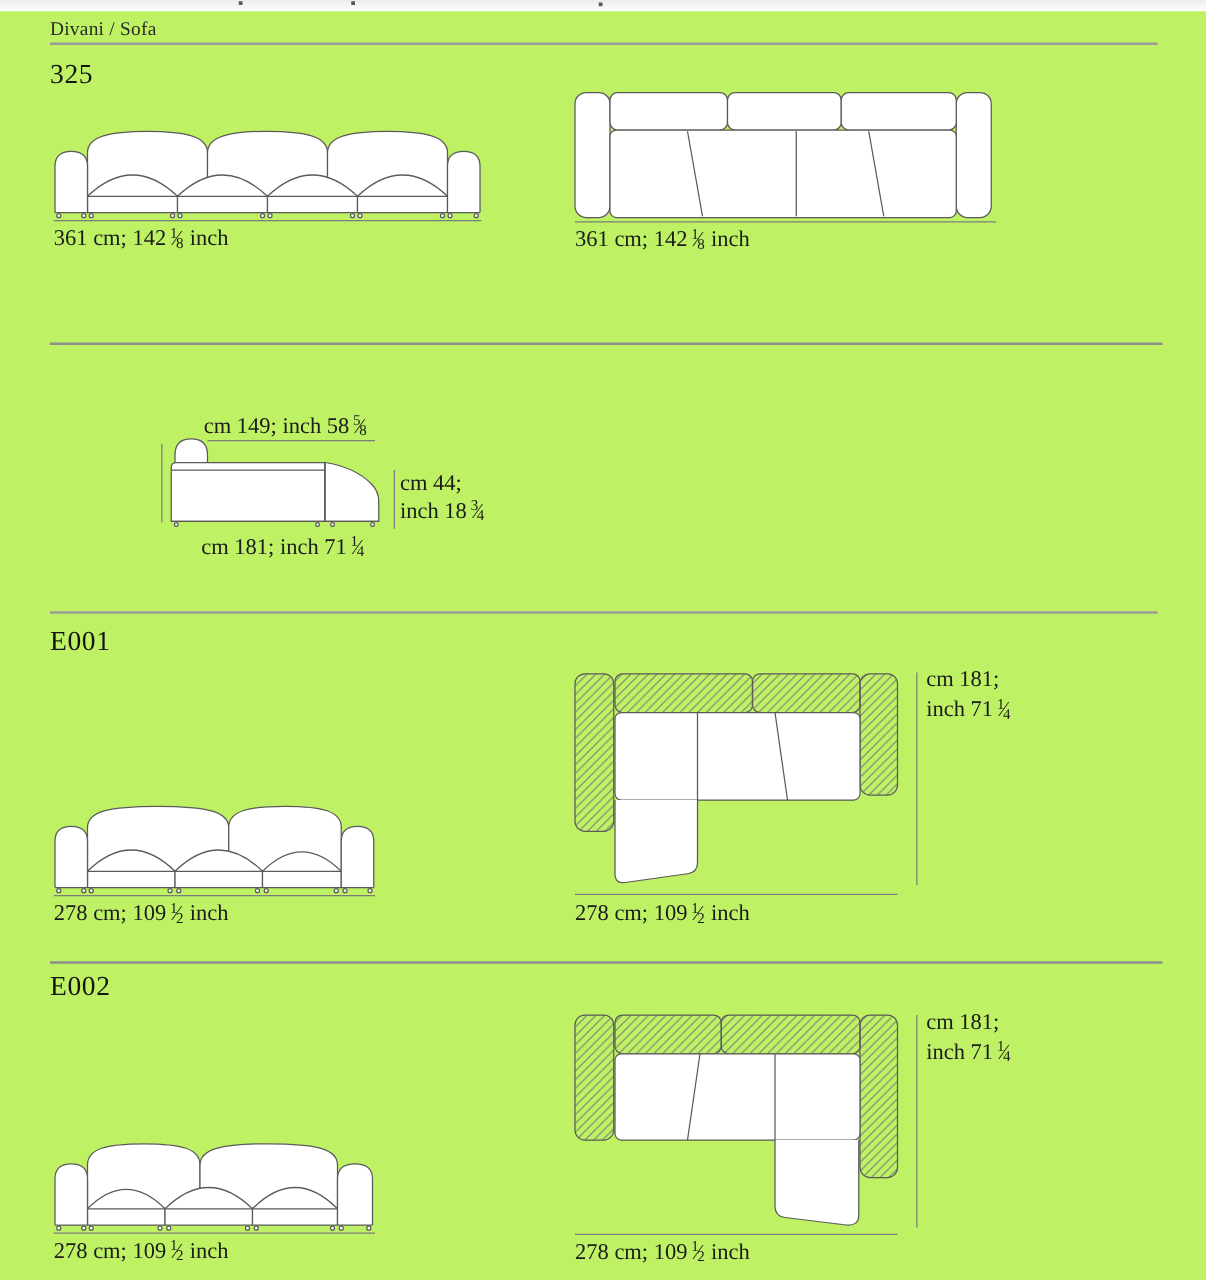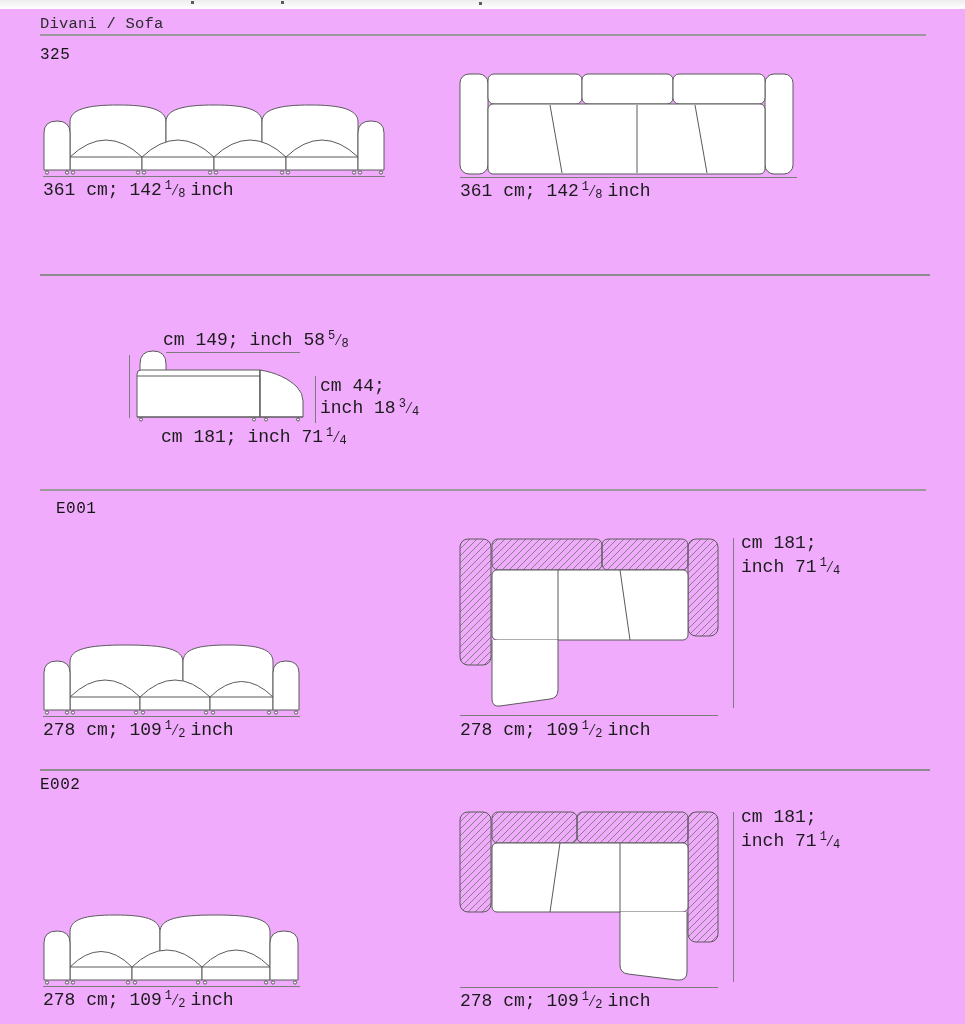--- a/index.html
+++ b/index.html
@@ -1,28 +1,28 @@
 <!DOCTYPE html>
 <html><head>
 <meta charset="utf-8">
 <style>
   html,body { margin:0; padding:0; background:#ffffff; }
   .page {
-    position:relative; width:965px; height:1024px; background:#f0abfc;
-    font-family:Liberation Mono, monospace; color:#1c1c1c; overflow:hidden;
+    position:relative; width:965px; height:1024px; background:#bef264;
+    font-family:Liberation Serif, serif; color:#1c1c1c; overflow:hidden;
   }
   .top-strip {
     position:absolute; left:0; top:0; width:965px; height:9px;
     background:linear-gradient(#ededed,#ffffff);
   }
   .artifact { position:absolute; background:#5a5a5a; }
   .sec-title { position:absolute; font-size:15.5px; letter-spacing:.2px; color:#2b2b2b; white-space:nowrap; }
   .rule { position:absolute; background:#9a9a9a; height:1.5px; }
   .rule.thick { background:#8d8d8d; height:2px; }
-  .model { position:absolute; font-size:16px; letter-spacing:.5px; color:#151515; }
+  .model { position:absolute; font-size:22px; letter-spacing:.5px; color:#151515; }
   .dim { position:absolute; font-size:18px; color:#1b1b1b; white-space:nowrap; }
   .dim .fr-num { font-size:12px; position:relative; top:-6px; margin-left:3px; }
   .dim .fr-slash { font-size:17px; margin:0 -2px; }
   .dim .fr-den { font-size:12px; position:relative; top:2px; }
   .dim .post { margin-left:5px; }
   .two-line { line-height:22px; }
   .two-line.wide { line-height:24px; }
   .right-align { text-align:right; }
   .dline-h { position:absolute; height:1.2px; background:#7c7c7c; }
   .dline-v { position:absolute; width:1.2px; background:#7c7c7c; }
@@ -125,21 +125,21 @@
   <div class="dim two-line" style="left:320px;top:375px;">
     <div><span>cm 44;</span></div>
     <div><span>inch 18</span><span class="fr-num">3</span><span class="fr-slash">⁄</span><span class="fr-den">4</span></div>
   </div>
 
   <div class="dim" style="left:137px;top:427px;margin-left:24px;">
     <span>cm 181; inch 71</span><span class="fr-num">1</span><span class="fr-slash">⁄</span><span class="fr-den">4</span>
   </div>
 
   <div class="rule" style="left:40px;top:489px;width:886px;"></div>
-  <div class="model" style="left:40px;top:500px;margin-left:16px;">E001</div>
+  <div class="model" style="left:40px;top:500px;">E001</div>
 
   <svg class="draw" style="left:43px;top:640px;" width="257" height="76" viewBox="0 0 257 76">
     <g stroke="#5a5a5a" stroke-width="1" fill="#ffffff">
       <path d="M27,56 V22 C27,9 44,5 83,5 C122,5 140,9 140,22 V56"></path>
       <path d="M140,56 V22 C140,9 155,5 185,5 C215,5 230,9 230,22 V56"></path>
       <path d="M27,70 V57 Q62,23 97,57 V70"></path>
         <path d="M27,57 H97" fill="none"></path>
       <path d="M97,70 V57 Q132,23 167,57 V70"></path>
         <path d="M97,57 H167" fill="none"></path>
       <path d="M167,70 V57 Q198.5,26 230,57 V70"></path>

